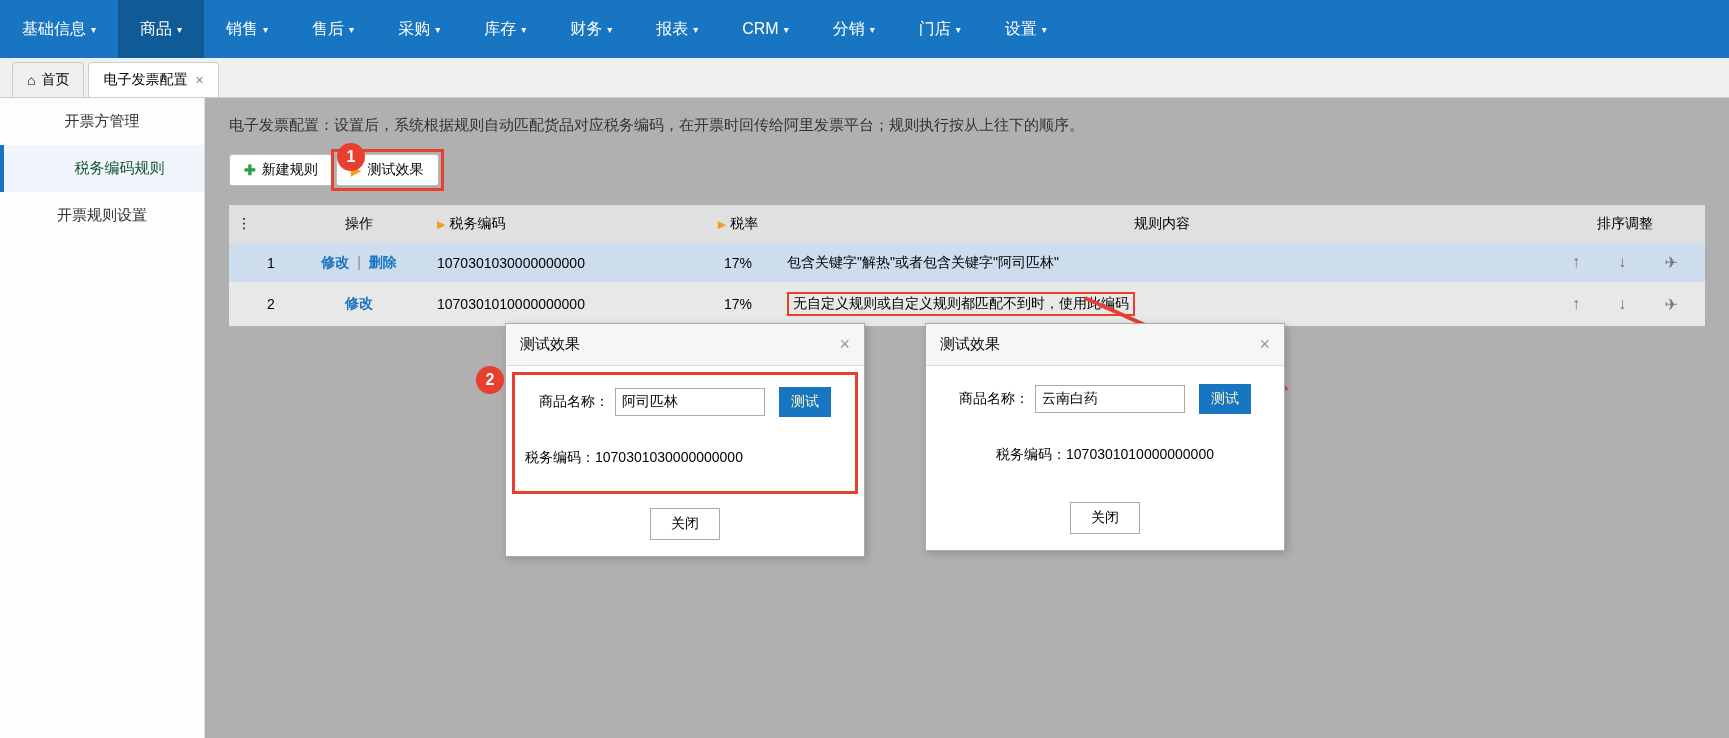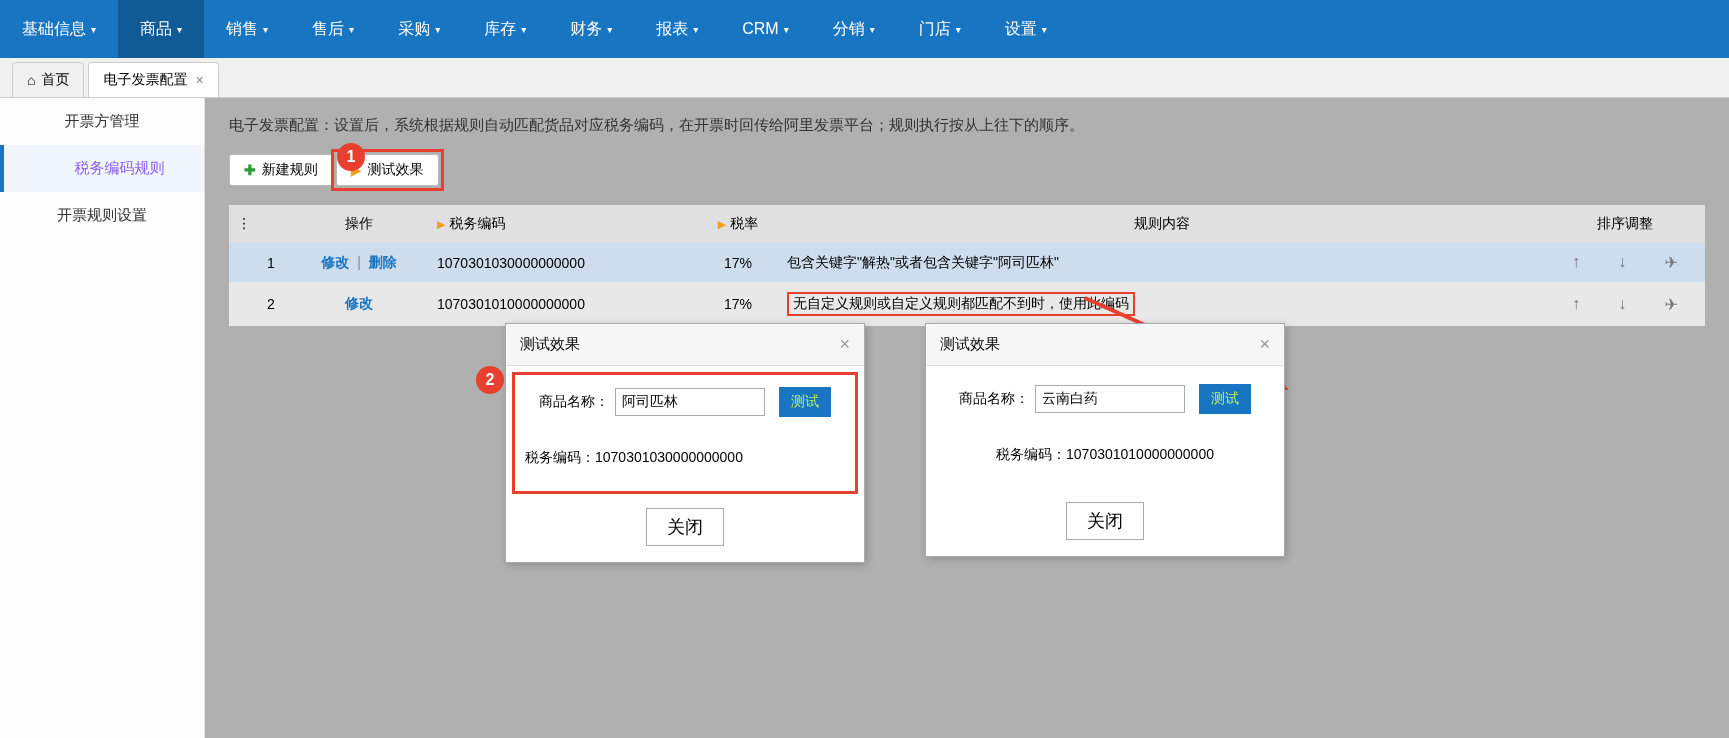--- a/index.html
+++ b/index.html
@@ -17,21 +17,21 @@
     .tabbar { background: #f0f0f0; height: 40px; display: flex; align-items: flex-end; padding-left: 12px; border-bottom: 1px solid #ccc; }
     .tab { display: flex; align-items: center; padding: 8px 14px; background: #f8f8f8; border: 1px solid #ccc; border-bottom: none; margin-right: 4px; font-size: 14px; cursor: pointer; border-radius: 4px 4px 0 0; }
     .tab.home { background: #f0f0f0; }
     .tab.active { background: #fff; }
     .tab-close { margin-left: 8px; color: #888; font-size: 14px; }
     .home-icon { margin-right: 6px; font-size: 14px; }
     
     .main-layout { display: flex; height: calc(100% - 98px); }
     .sidebar { width: 205px; background: #fdfdfd; border-right: 1px solid #ddd; }
     .side-item { padding: 14px 0; text-align: center; font-size: 15px; cursor: pointer; color: #333; }
-    .side-item.active { color: #8b5cf6; border-left: 4px solid #1875c2; background: #f0f6fb; padding-left: 31px; }
+    .side-item.active { color: #14532d; border-left: 4px solid #1875c2; background: #f0f6fb; padding-left: 31px; }
     
     .content { flex: 1; padding: 18px 24px; background: #b0b0b0; position: relative; }
     .desc { font-size: 15px; color: #333; margin-bottom: 14px; }
     
     .btn-row { display: flex; align-items: center; margin-bottom: 14px; position: relative; }
     .btn { display: inline-flex; align-items: center; background: #fff; border: 1px solid #bbb; padding: 6px 14px; font-size: 14px; border-radius: 3px; cursor: pointer; }
     .btn-icon-plus { color: #2b9e3f; margin-right: 6px; font-weight: bold; }
     .btn-icon-play { color: #f0a020; margin-right: 6px; }
     .btn-test-wrap { border: 3px solid #e8402f; padding: 2px; position: relative; margin-left: -2px; }
     
@@ -58,24 +58,24 @@
     .rule-highlight { border: 2px solid #e8402f; padding: 1px 4px; display: inline-block; }
     
     .dialog { position: absolute; background: #fff; border: 1px solid #aaa; box-shadow: 2px 2px 8px rgba(0,0,0,0.2); width: 360px; }
     .dlg-head { display: flex; justify-content: space-between; align-items: center; padding: 10px 14px; border-bottom: 1px solid #ddd; background: #f6f6f6; }
     .dlg-title { font-size: 15px; }
     .dlg-close { color: #999; cursor: pointer; font-size: 18px; }
     .dlg-body { padding: 18px 16px 10px; text-align: center; }
     .dlg-row { display: flex; align-items: center; justify-content: center; margin-bottom: 24px; }
     .dlg-label { font-size: 14px; margin-right: 6px; }
     .dlg-input { border: 1px solid #aaa; padding: 5px 6px; width: 150px; font-size: 14px; }
-    .dlg-btn-test { background: #1875c2; color: #bef264; border: none; padding: 6px 12px; margin-left: 14px; font-size: 14px; cursor: pointer; text-align: center; }
+    .dlg-btn-test { background: #1875c2; color: #fef9c3; border: none; padding: 6px 12px; margin-left: 14px; font-size: 14px; cursor: pointer; text-align: center; }
     .dlg-result { font-size: 14px; padding: 8px 0 20px; }
     .dlg-foot { text-align: center; padding: 8px 0 16px; }
-    .dlg-btn-close { background: #fff; border: 1px solid #aaa; padding: 6px 20px; font-size: 18px; cursor: pointer; }
+    .dlg-btn-close { background: #fff; border: 1px solid #aaa; padding: 6px 20px; font-size: 14px; cursor: pointer; }
     .dlg-body-hl { border: 3px solid #e8402f; margin: 6px; padding: 12px 10px 4px; }
     
     .arrow-svg { position: absolute; pointer-events: none; }
   </style>
 </head>
 <body>
 
 <div class="topnav">
   <div class="nav-items">
     <div class="nav-item">

